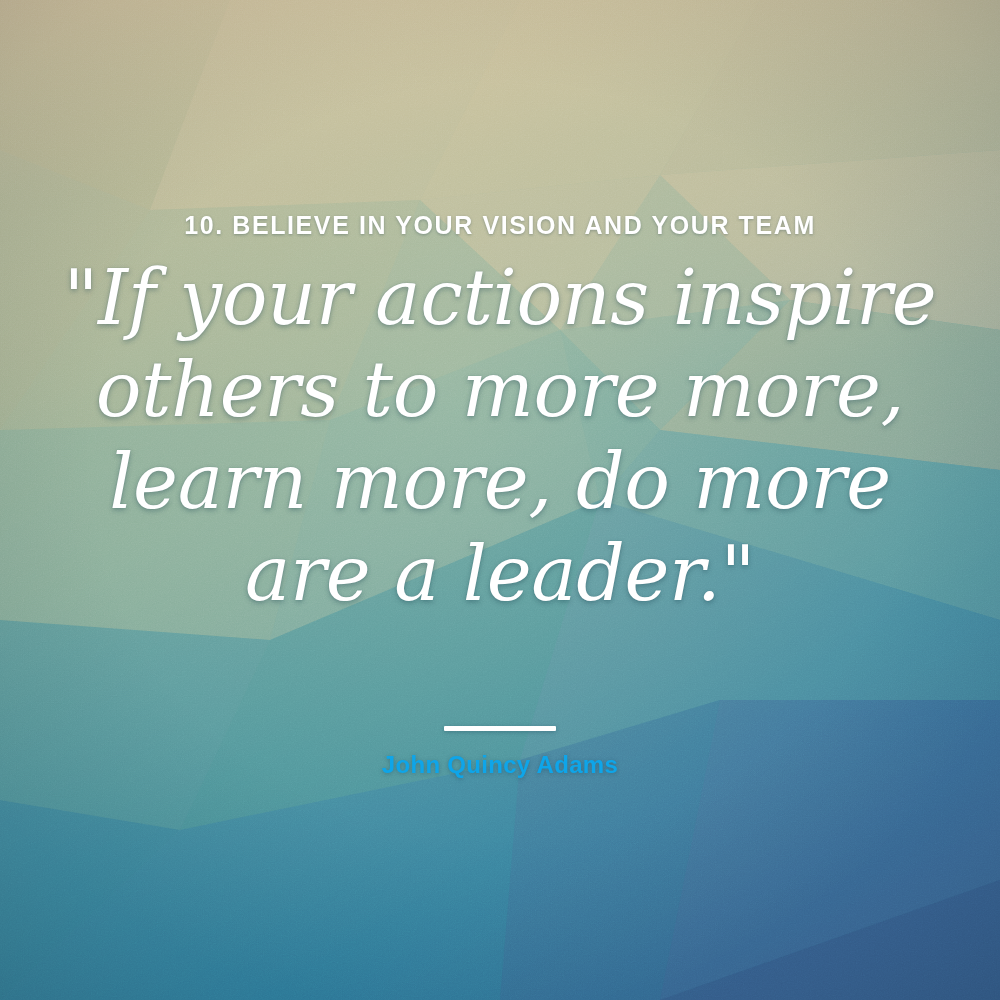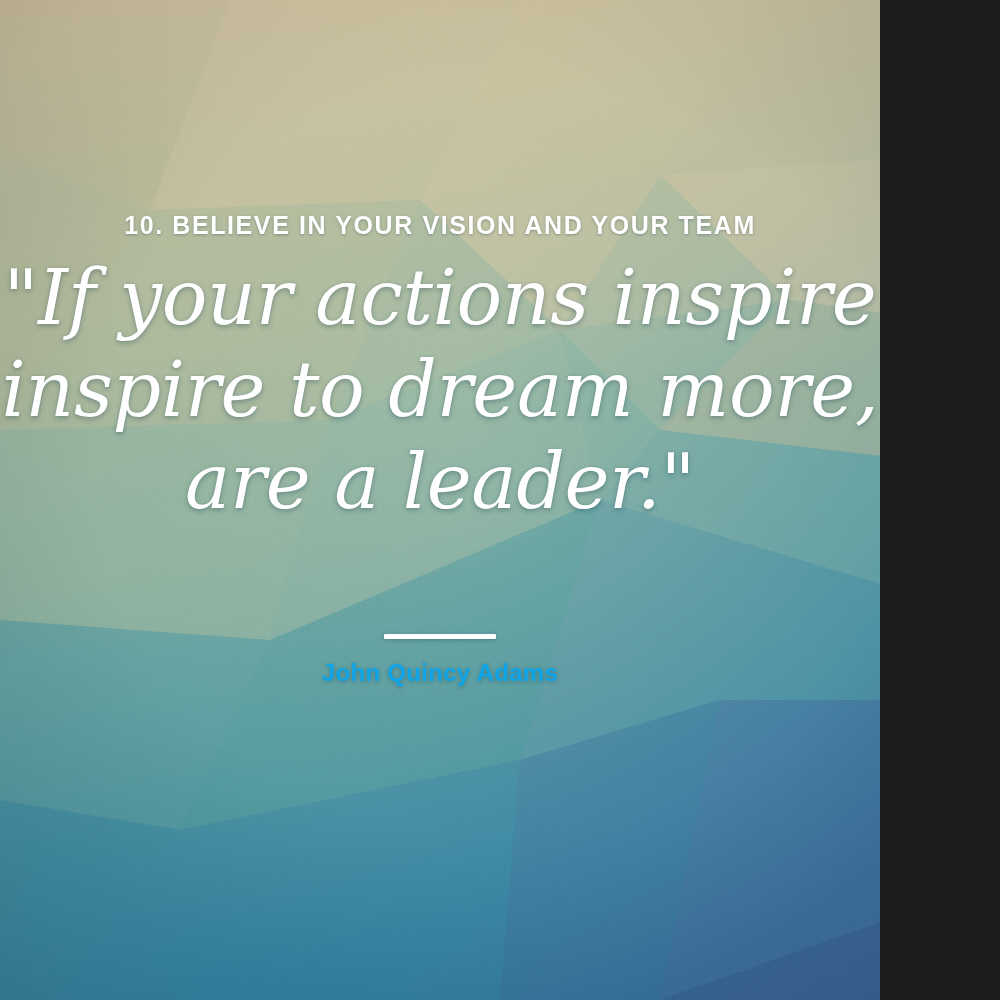--- a/index.html
+++ b/index.html
@@ -3,21 +3,21 @@
 <meta charset="utf-8">
 <title>Quote Card</title>
 <style>
   html, body {
     margin: 0;
     padding: 0;
     background: #1d1d1d;
   }
   #card {
     position: relative;
-    width: 880px;
+    width: 1000px;
     height: 1000px;
     overflow: hidden;
     font-family: "Liberation Sans", sans-serif;
     user-select: none;
   }
   #poly-bg, #grain-layer, #vignette-layer {
     position: absolute;
     inset: 0;
     width: 1000px;
     height: 1000px;
@@ -154,21 +154,22 @@
   </svg>
 
   <div id="vignette-layer"></div>
 
   <div id="content">
 
     <div id="kicker">10. BELIEVE IN YOUR VISION AND YOUR TEAM</div>
 
     <blockquote id="quote">
       <span class="qline">"If your actions inspire</span>
-      <span class="qline">inspire to dream more,</span>
+      <span class="qline">others to more more,</span>
+      <span class="qline">learn more, do more</span>
       <span class="qline">are a leader."</span>
     </blockquote>
 
     <div id="divider"></div>
 
     <div id="attribution">John Quincy Adams</div>
 
   </div>
 </div>
 

